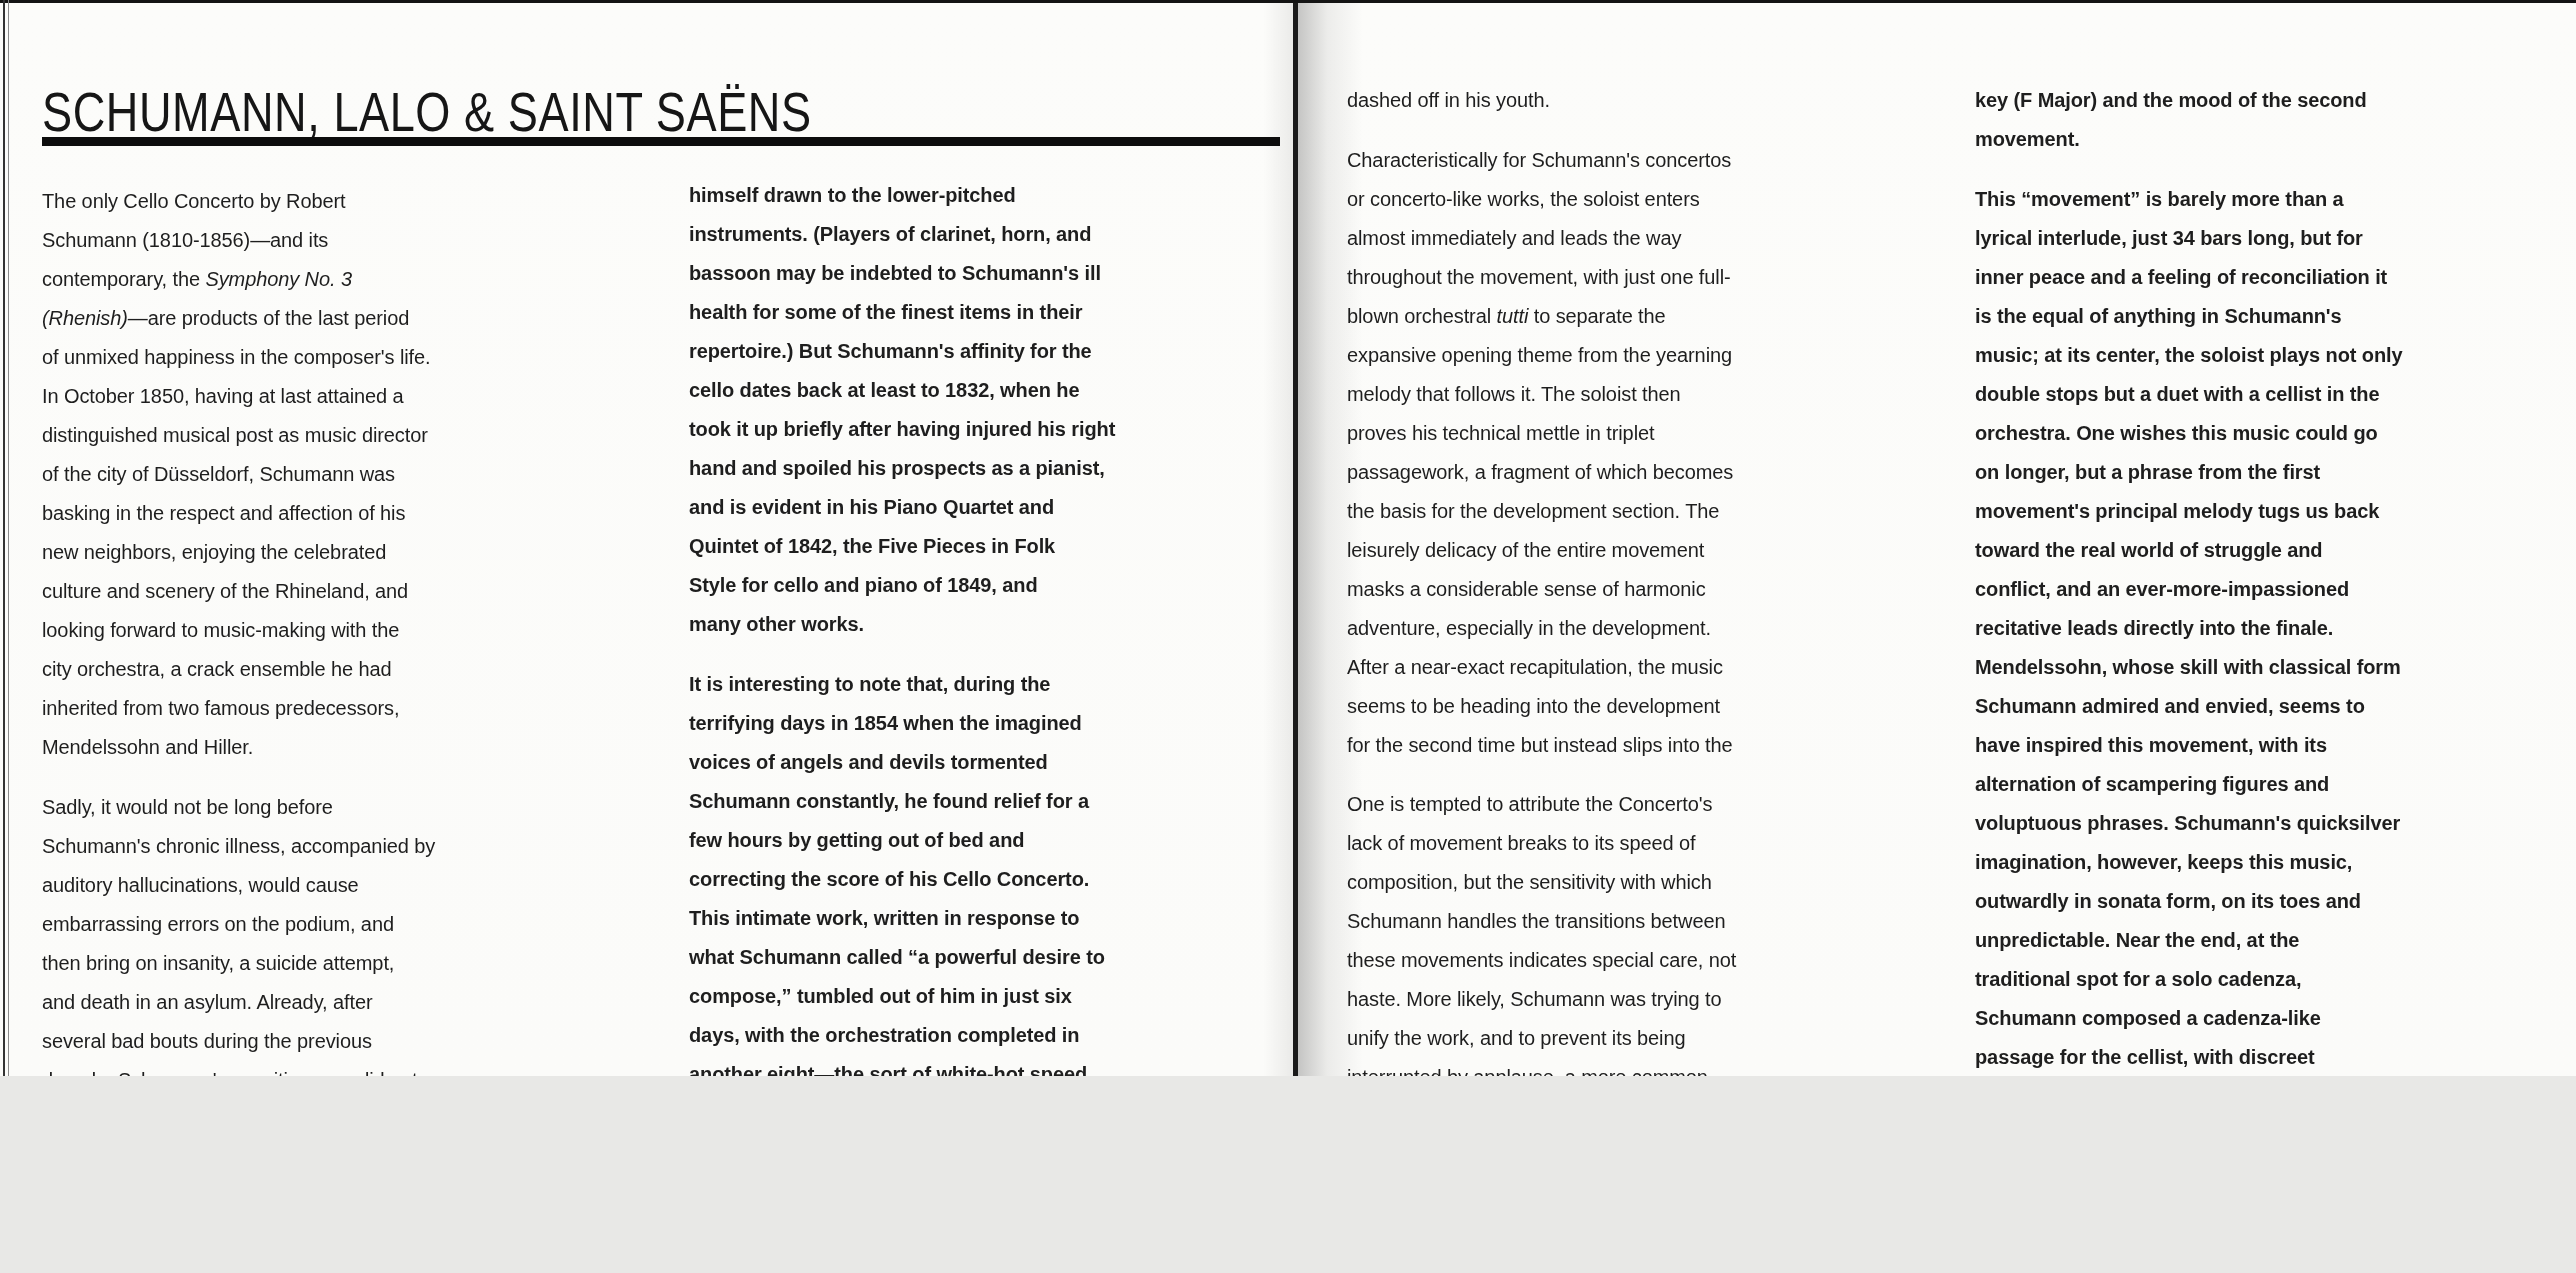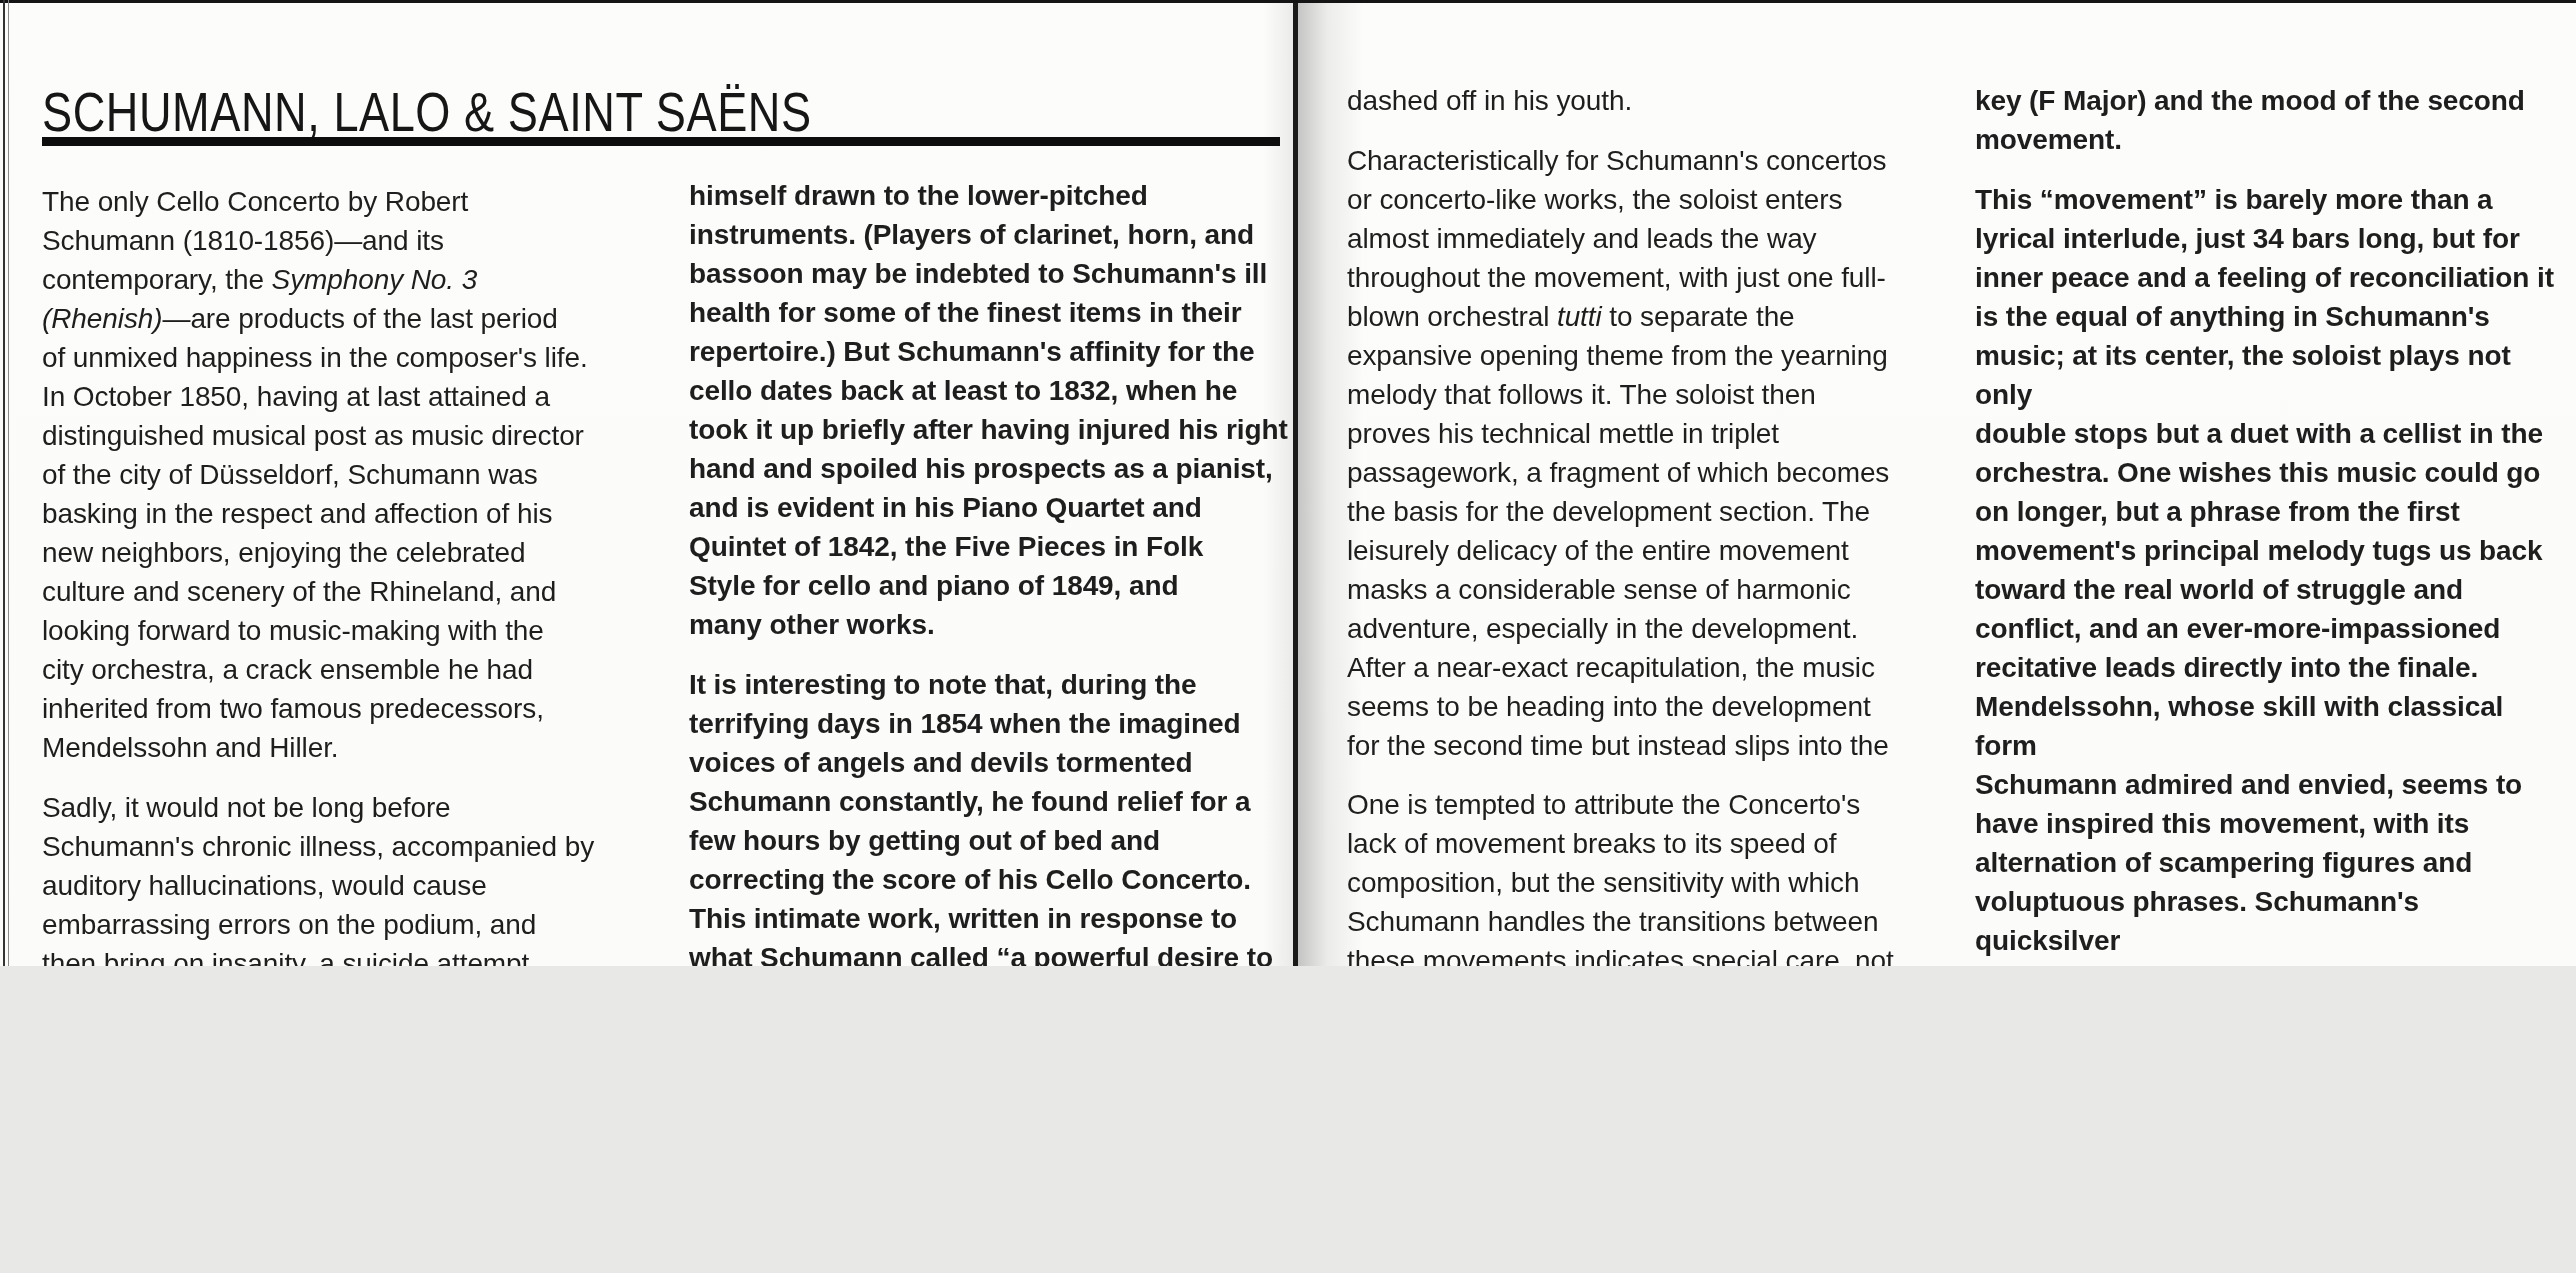--- a/index.html
+++ b/index.html
@@ -1,19 +1,19 @@
 <!DOCTYPE html>
 <html style="font-size:11px"><head>
 <meta charset="utf-8">
 <style>
   html, body { margin: 0; padding: 0; background: #e8e8e6; }
   .spread {
     position: relative;
     width: 2576px;
-    height: 966px;
+    height: 1076px;
     background: linear-gradient(180deg, #fcfcfa 0%, #fbfbf9 100%);
     overflow: hidden;
     font-family: "Liberation Sans", sans-serif;
     color: #1f1f1f;
   }
 
   
   .edge-top    { position:absolute; left:0; top:0; width:2576px; height:3.4px; background:#141414; }
   .edge-bottom { position:absolute; left:0; top:1264px; width:2576px; height:9.6px;
                  background:linear-gradient(90deg,#0a0a0a 0%,#0a0a0a 52%,#2a2a2a 88%,#555 100%); }
@@ -33,21 +33,21 @@
   .title {
     position:absolute; left:42px; top:85px; margin:0;
     font-size:55px; font-weight:400; line-height:1;
     letter-spacing:0.7px; white-space:nowrap;
     transform:scaleX(0.82); transform-origin:left center;
     color:#161616;
   }
   .title-rule { position:absolute; left:42px; top:137px; width:1238px; height:9px; background:#0d0d0d; }
 
   
-  .col { position:absolute; font-size:28px; line-height:39px; letter-spacing:-0.1px; color:#1e1e1e; }
+  .col { position:absolute; font-size:20px; line-height:39px; letter-spacing:-0.1px; color:#1e1e1e; }
   .col p.para { margin:0 0 20.5px 0; white-space:pre-line; }
   .col .ital { font-style:italic; }
   .col-1 { left:42px;   top:182px; width:639px; }
   .col-2 { left:689px; top:176px; width:615px;font-weight:bold; }
   .col-3 { left:1347px; top:81px; width:622px; }
   .col-4 { left:1975px; top:81px; width:594px;font-weight:bold; }
 
   
   .page-number { position:absolute; font-family:"Liberation Serif", serif; font-size:41px; color:#1a1a1a; }
   .pn-left  { left:53px;   top:1200px; }

